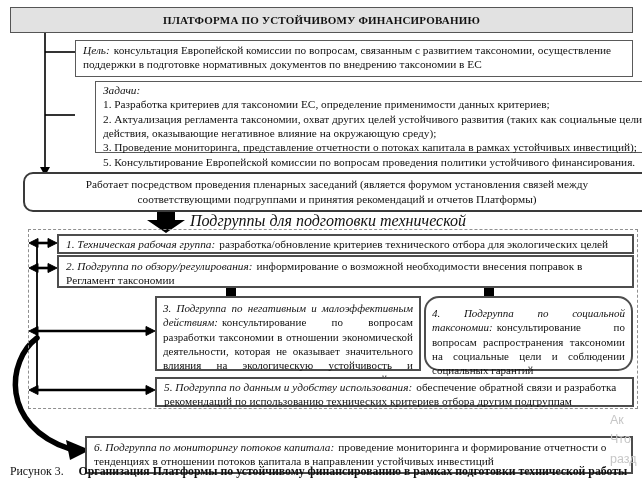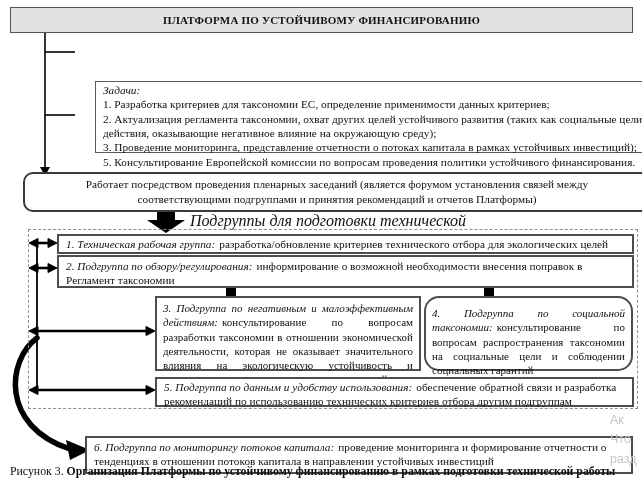--- a/index.html
+++ b/index.html
@@ -12,21 +12,21 @@
   .lbl{font-style:italic;margin-right:4px;}
   .just{text-align:justify;}
   #title-bar{left:10px;top:7px;width:623px;height:26px;background:#e2e2e2;border:1.5px solid #555;
        display:flex;align-items:center;justify-content:center;font-weight:bold;font-size:11px;letter-spacing:.2px;}
   #plenary-box{left:23px;top:172px;width:628px;height:40px;border:2px solid #3a3a3a;border-radius:10px;
        display:flex;align-items:center;justify-content:center;text-align:center;font-size:11.3px;line-height:1.3;
        padding:2px 30px;background:#fff;}
   #subgroups-heading{left:190px;top:211px;width:290px;font-style:italic;font-size:16px;line-height:1.3;}
   #dashed-frame{left:28px;top:229px;width:610px;height:180px;border:1px dashed #8f8f8f;background:transparent;}
   #caption{left:10px;top:464px;width:628px;font-size:11.8px;line-height:1.3;}
-  #caption b{font-weight:bold;}
+  #caption b{font-weight:bold;margin-left:12px;}
   #watermark{left:610px;top:411px;width:40px;color:#c7c7c7;font-size:12.5px;line-height:1.55;
        font-family:"Liberation Sans","DejaVu Sans",sans-serif;}
   svg{position:absolute;left:0;top:0;pointer-events:none;}
 </style>
 </head>
 <body>
 
 <div id="page">
 
   <svg width="642" height="489" viewBox="0 0 642 489">
@@ -67,20 +67,23 @@
     </g>
 
     <path d="M37,338 C7,360 0,426 70,449" stroke="#000" stroke-width="5.5" fill="none" stroke-linecap="round"></path>
     <polygon points="90,450 66,440 70,460" fill="#000"></polygon>
   </svg>
 
   <div id="title-bar" class="abs">
     <span>ПЛАТФОРМА ПО УСТОЙЧИВОМУ ФИНАНСИРОВАНИЮ</span>
   </div>
 
+  <div class="box thin" style="left:75px;top:40px;width:558px;height:37px;">
+    <span class="lbl">Цель:</span><span>консультация Европейской комиссии по вопросам, связанным с развитием таксономии, осуществление поддержки в подготовке нормативных документов по внедрению таксономии в ЕС</span>
+  </div>
 
   <div class="box thin" style="left:75px;top:81px;width:560px;height:72px;padding-top:1px;margin-left:20px;">
     <div class="lbl">Задачи:</div>
     <div>1. Разработка критериев для таксономии ЕС, определение применимости данных критериев;</div>
     <div>2. Актуализация регламента таксономии, охват других целей устойчивого развития (таких как социальные цели, действия, оказывающие негативное влияние на окружающую среду);</div>
     <div>3. Проведение мониторинга, представление отчетности о потоках капитала в рамках устойчивых инвестиций);</div>
     <div>5. Консультирование Европейской комиссии по вопросам проведения политики устойчивого финансирования.</div>
   </div>
 
   <div id="plenary-box" class="abs">

